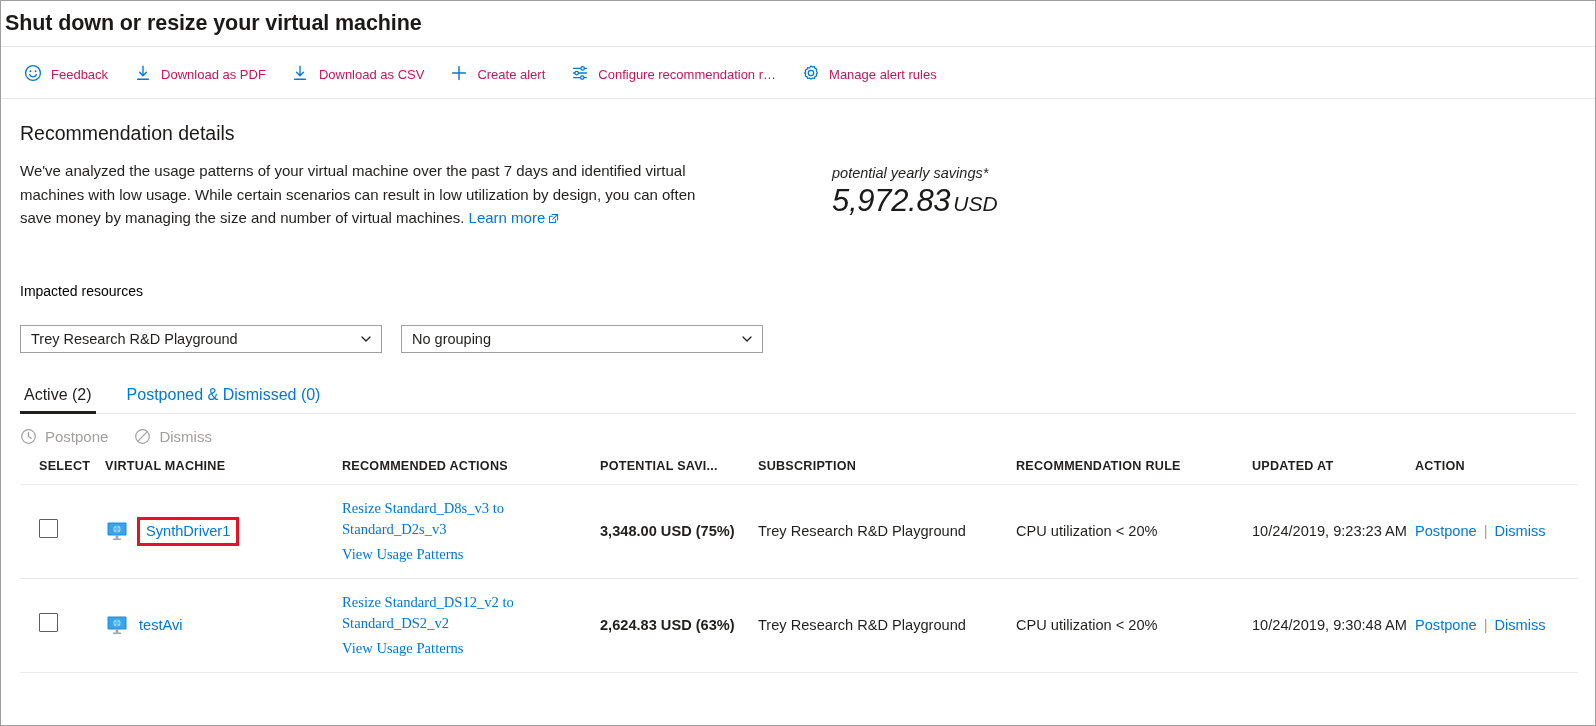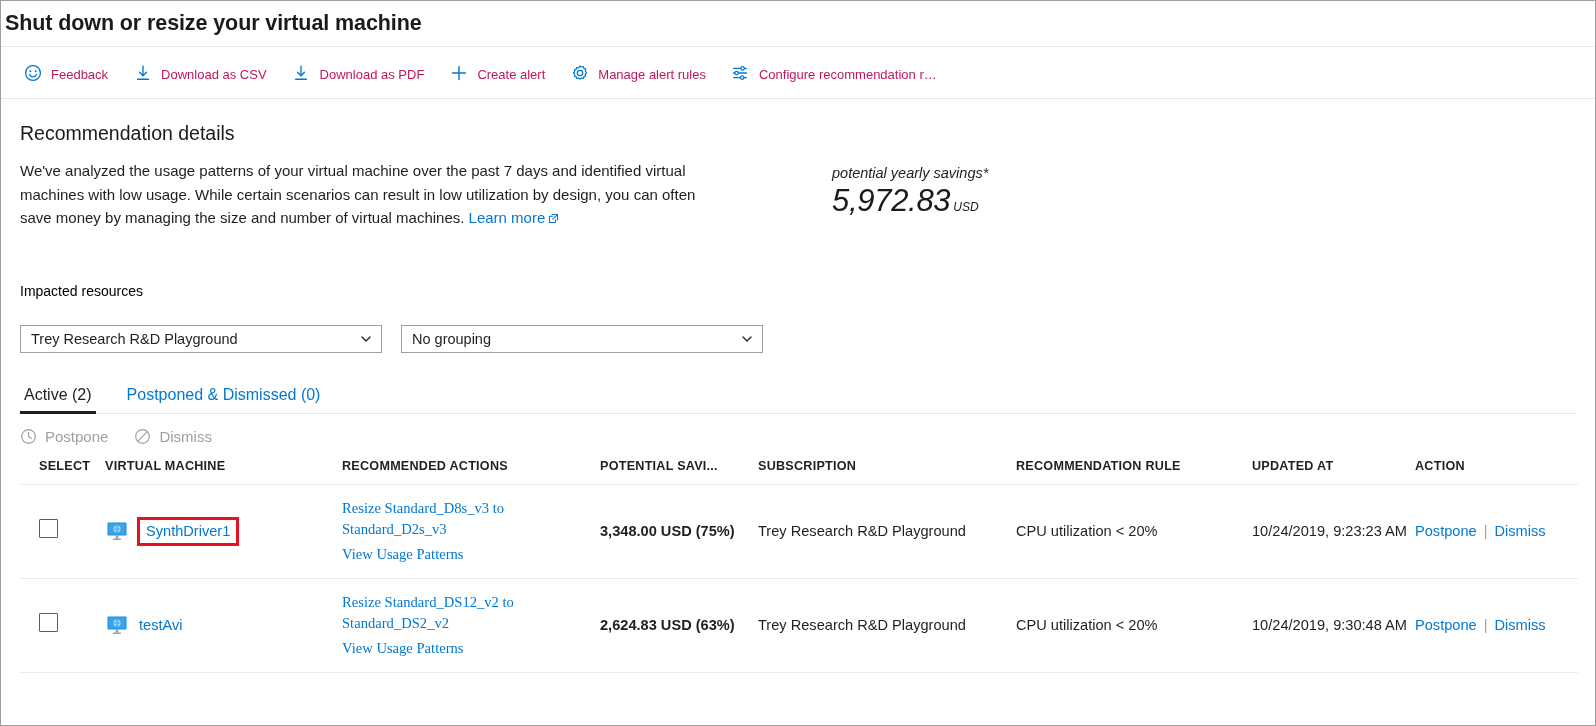--- a/index.html
+++ b/index.html
@@ -107,21 +107,21 @@
     color: #201f1e;
   }
   .savings-value {
     font-size: 31px;
     font-weight: 400;
     color: #1b1a19;
     line-height: 40px;
     letter-spacing: -0.3px;
   }
   .savings-cur {
-    font-size: 12px;
+    font-size: 21px;
     margin-left: 3px;
     letter-spacing: 0;
   }
 
   .impacted-title {
     font-size: 14px;
     color: #000000;
     margin-top: 52px;
   }
 
@@ -308,68 +308,68 @@
       <span>Feedback</span>
     </div>
 
     <div class="cmd">
       <span class="ico">
         <svg width="18" height="18" viewBox="0 0 18 18">
             <path d="M9 2.2v9.3M5.6 8.3 9 11.8l3.4-3.5" fill="none" stroke="#0078d4" stroke-width="1.35" stroke-linecap="round" stroke-linejoin="round"></path>
             <path d="M3.6 15.2h10.8" stroke="#0078d4" stroke-width="1.35" stroke-linecap="round"></path>
           </svg>
       </span>
-      <span>Download as CSV</span>
+      <span>Download as PDF</span>
     </div>
 
     <div class="cmd">
       <span class="ico">
         <svg width="18" height="18" viewBox="0 0 18 18">
             <path d="M9 2.2v9.3M5.6 8.3 9 11.8l3.4-3.5" fill="none" stroke="#0078d4" stroke-width="1.35" stroke-linecap="round" stroke-linejoin="round"></path>
             <path d="M3.6 15.2h10.8" stroke="#0078d4" stroke-width="1.35" stroke-linecap="round"></path>
           </svg>
       </span>
-      <span>Download as PDF</span>
+      <span>Download as CSV</span>
     </div>
 
     <div class="cmd">
       <span class="ico">
         <svg width="18" height="18" viewBox="0 0 18 18">
             <path d="M9 2.6v12.8M2.6 9h12.8" stroke="#0078d4" stroke-width="1.45" stroke-linecap="round"></path>
           </svg>
       </span>
       <span>Create alert</span>
-    </div>
-
-    <div class="cmd">
-      <span class="ico">
-        <svg width="18" height="18" viewBox="0 0 18 18">
-          <g fill="none" stroke="#0078d4" stroke-width="1.25" stroke-linejoin="round">
-            <path d="M9 1.9l1.5 1.1 1.8-.4.7 1.7 1.7.7-.4 1.8L15.4 9l-1.1 1.2.4 1.8-1.7.7-.7 1.7-1.8-.4L9 15.1l-1.5-1.1-1.8.4-.7-1.7-1.7-.7.4-1.8L2.6 9l1.1-1.2-.4-1.8 1.7-.7.7-1.7 1.8.4z"></path>
-            <circle cx="9" cy="9" r="2.7"></circle>
-          </g>
-        </svg>
-      </span>
-      <span>Manage alert rules</span>
     </div>
 
     <div class="cmd">
       <span class="ico">
         <svg width="18" height="18" viewBox="0 0 18 18">
           <g stroke="#0078d4" stroke-width="1.3" stroke-linecap="round" fill="none">
             <path d="M2.6 4.4h12.8"></path>
               <path d="M2.6 9h12.8"></path>
               <path d="M2.6 13.6h12.8"></path>
           </g>
           <circle cx="11.6" cy="4.4" r="1.75" fill="#fff" stroke="#0078d4" stroke-width="1.25"></circle>
           <circle cx="5.6" cy="9" r="1.75" fill="#fff" stroke="#0078d4" stroke-width="1.25"></circle>
           <circle cx="11.2" cy="13.6" r="1.75" fill="#fff" stroke="#0078d4" stroke-width="1.25"></circle>
         </svg>
       </span>
       <span>Configure recommendation r…</span>
+    </div>
+
+    <div class="cmd">
+      <span class="ico">
+        <svg width="18" height="18" viewBox="0 0 18 18">
+          <g fill="none" stroke="#0078d4" stroke-width="1.25" stroke-linejoin="round">
+            <path d="M9 1.9l1.5 1.1 1.8-.4.7 1.7 1.7.7-.4 1.8L15.4 9l-1.1 1.2.4 1.8-1.7.7-.7 1.7-1.8-.4L9 15.1l-1.5-1.1-1.8.4-.7-1.7-1.7-.7.4-1.8L2.6 9l1.1-1.2-.4-1.8 1.7-.7.7-1.7 1.8.4z"></path>
+            <circle cx="9" cy="9" r="2.7"></circle>
+          </g>
+        </svg>
+      </span>
+      <span>Manage alert rules</span>
     </div>
 
   </div>
 
   <div class="content">
 
     <div class="section-title">Recommendation details</div>
 
     <div class="detail-row">
       <div class="blurb">

